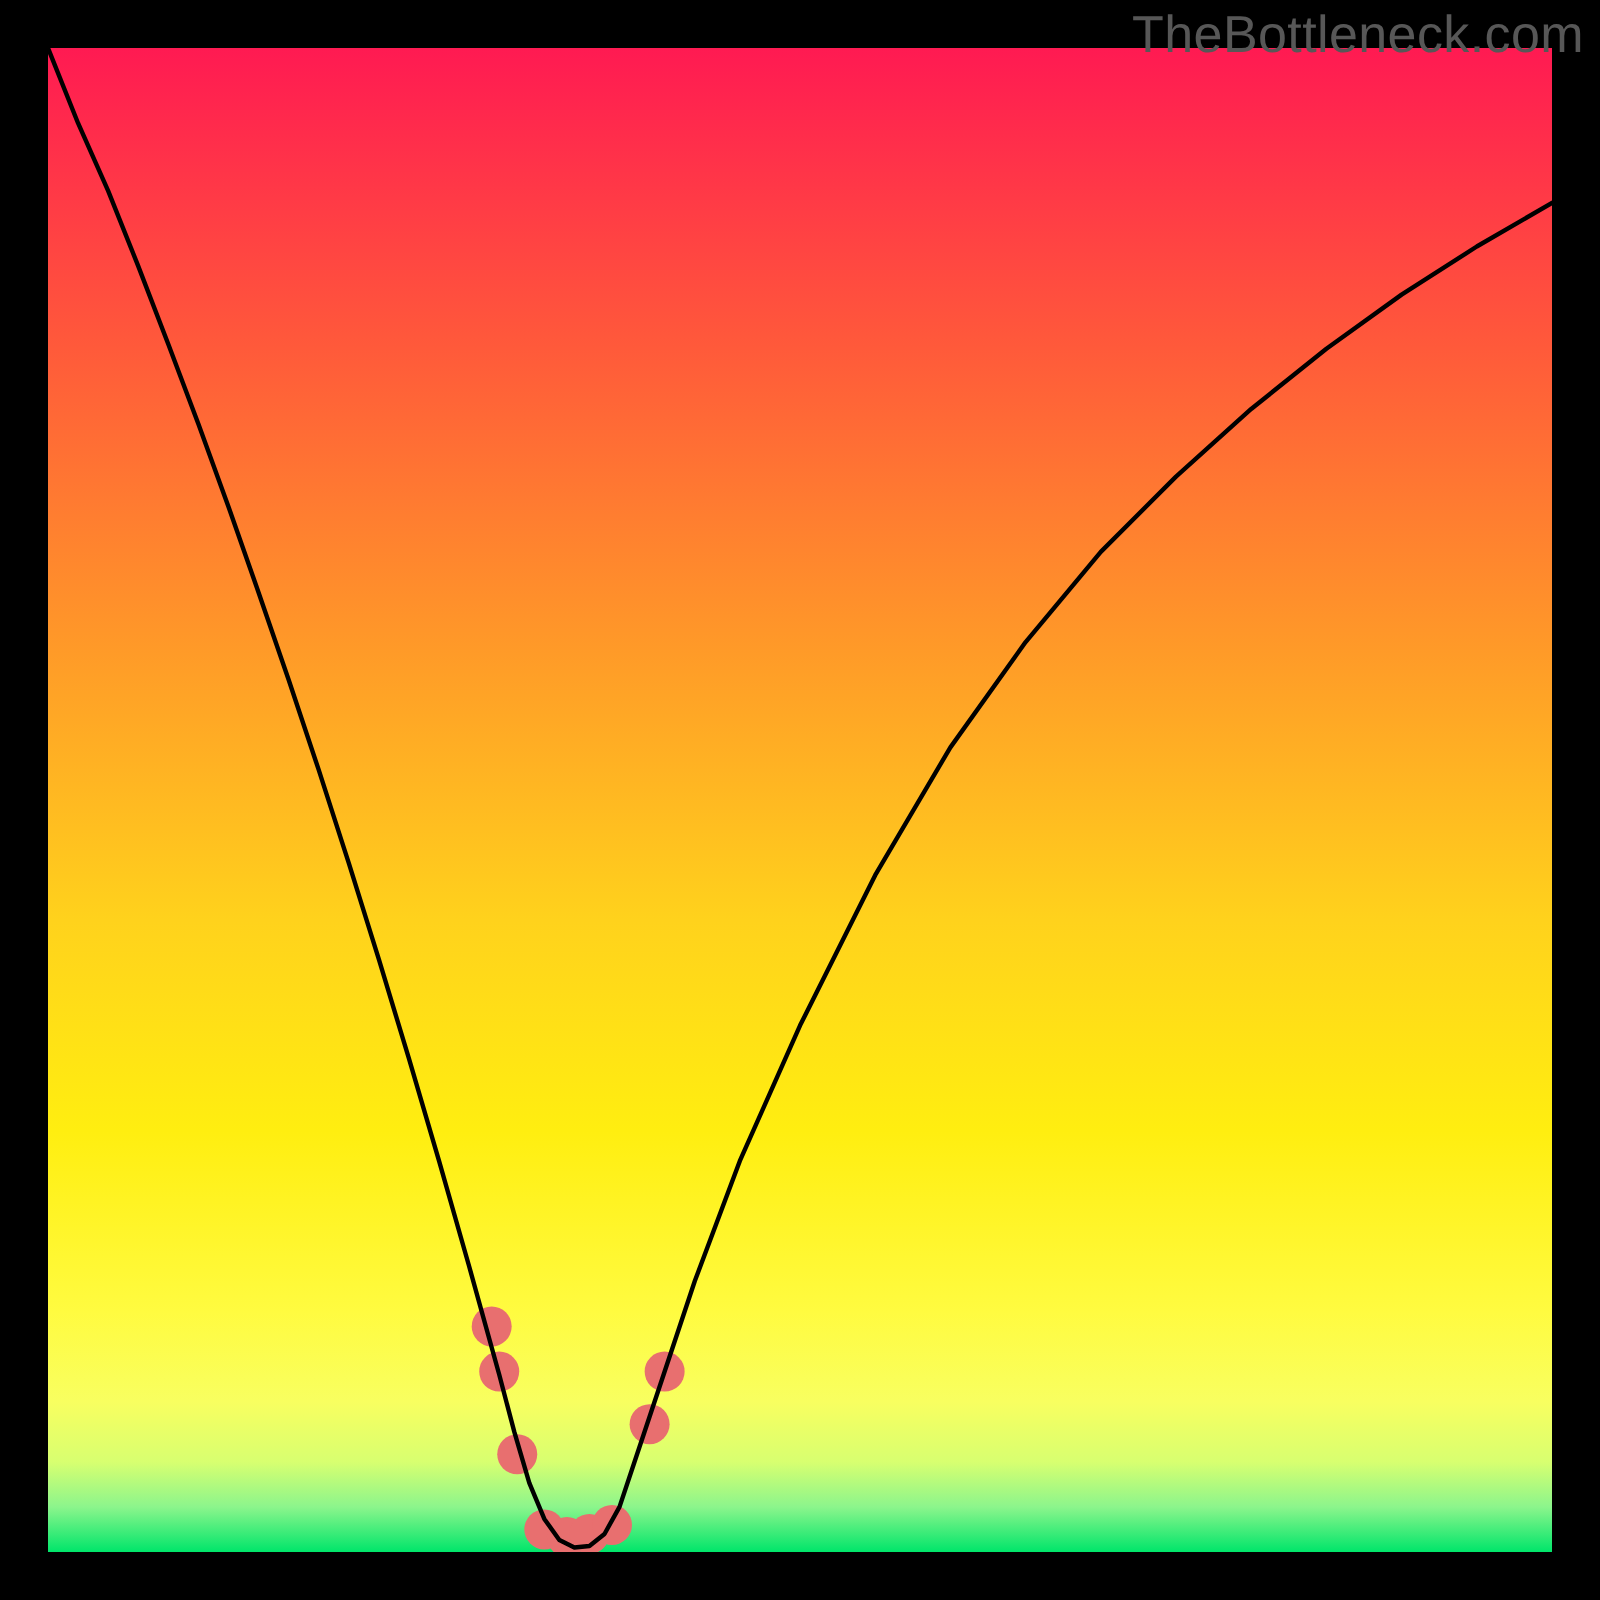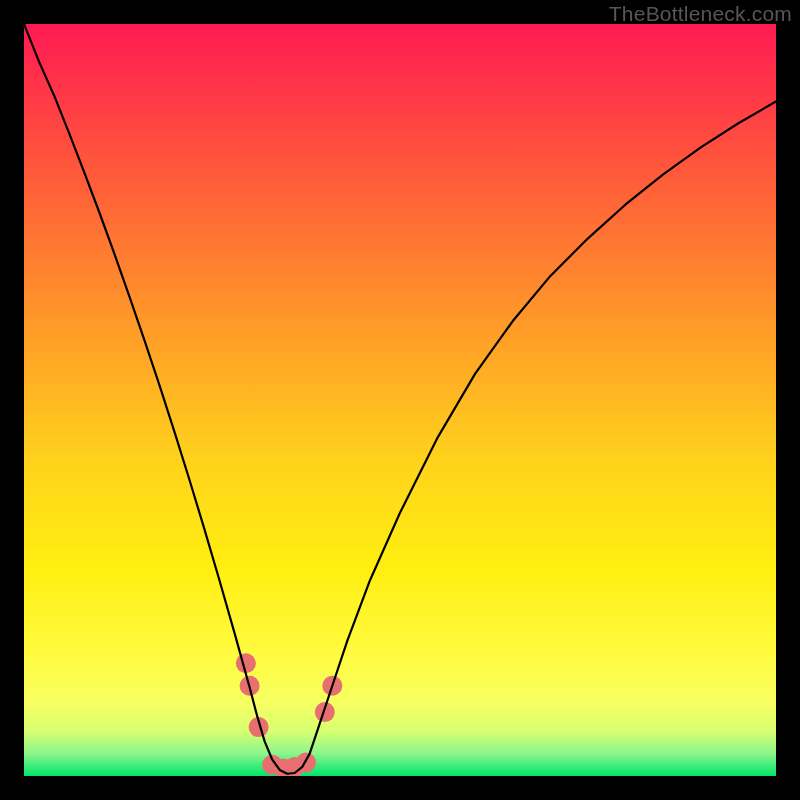--- a/index.html
+++ b/index.html
@@ -24,21 +24,21 @@
     left: 0;
     top: 0;
     width: 752px;
     height: 752px;
   }
   .watermark {
     position: absolute;
     top: 2px;
     right: 8px;
     color: #575757;
-    font-size: 21px;
+    font-size: 26px;
     letter-spacing: 0.2px;
     font-weight: 500;
   }
   svg { display: block; }
 </style>
 </head>
 <body>
 
 <div class="frame">
   <svg class="plot" viewBox="0 0 752 752" preserveAspectRatio="none">

